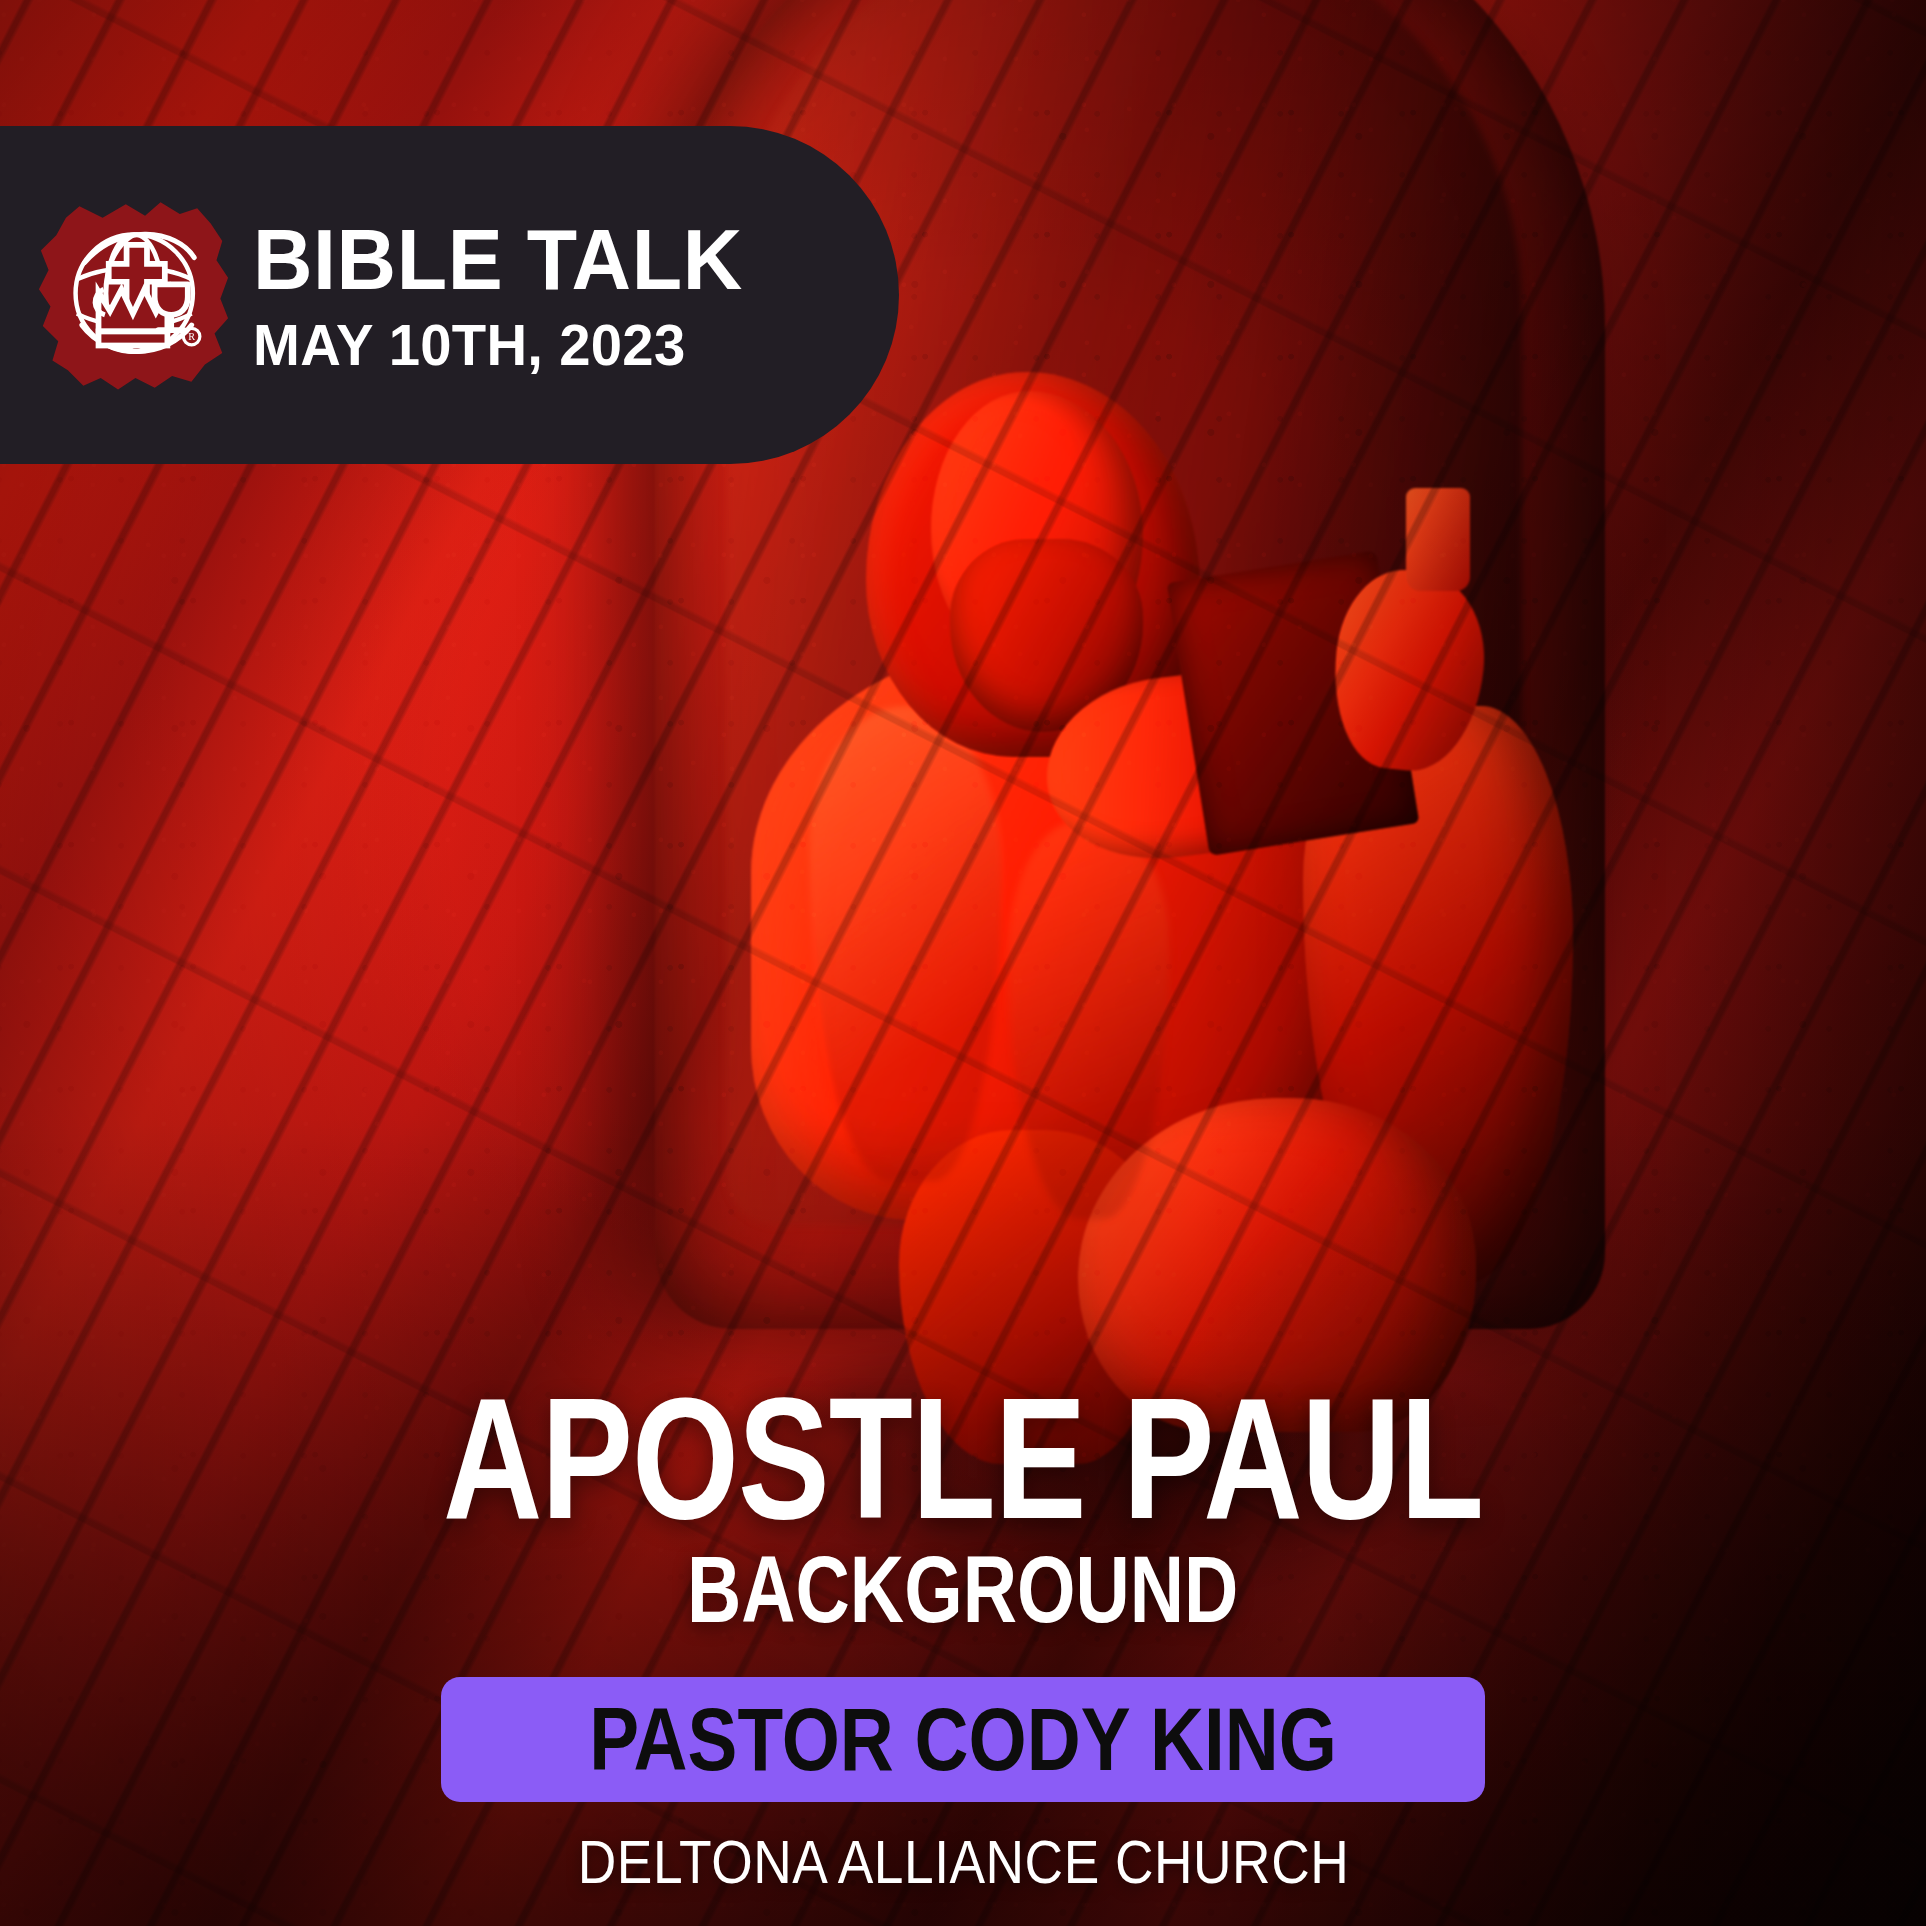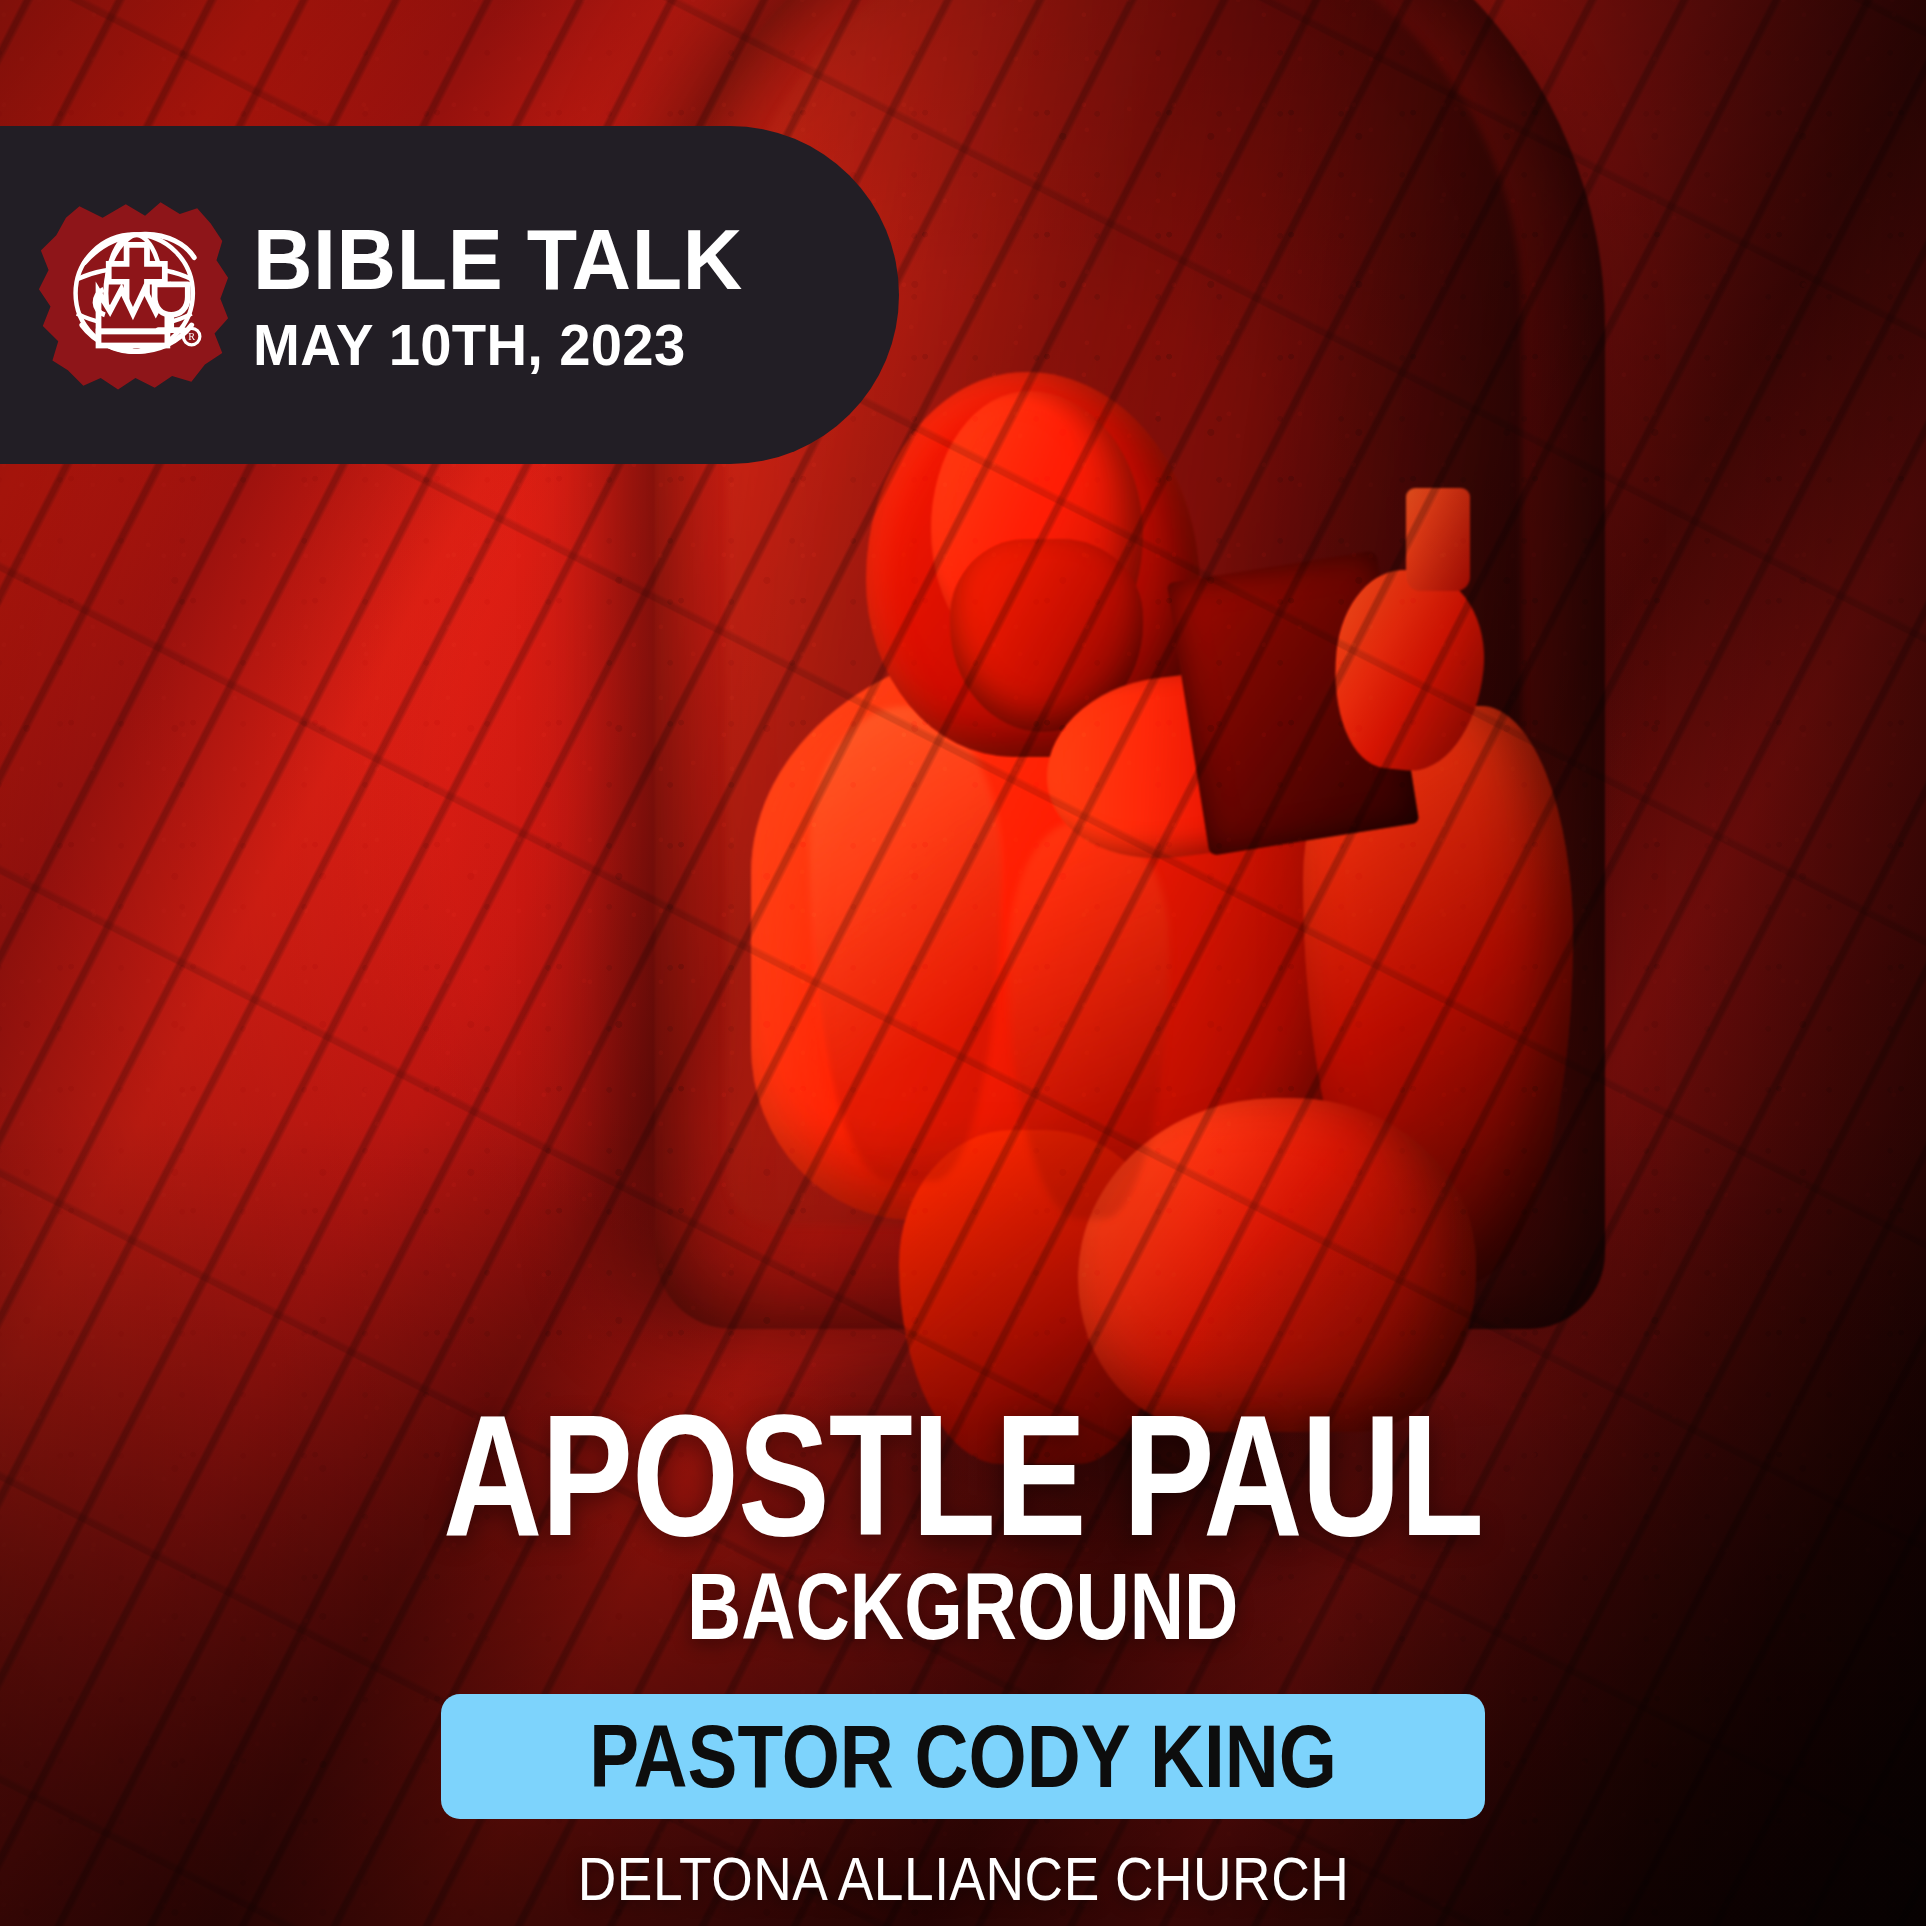--- a/index.html
+++ b/index.html
@@ -288,21 +288,22 @@
     transform: scaleX(0.97);
     transform-origin: left center;
     white-space: nowrap;
   }
 
   
   .bottom {
     position: absolute;
     left: 0;
     right: 0;
-    bottom: 16px;
+    bottom: 0;
+    padding-bottom: 33px;
     display: flex;
     flex-direction: column;
     align-items: center;
   }
 
   .headline {
     color: #ffffff;
     font-family: "Liberation Sans Narrow", "Liberation Sans", sans-serif;
     font-weight: 700;
     font-size: 172px;
@@ -325,21 +326,21 @@
     transform-origin: center bottom;
     white-space: nowrap;
     margin-top: 11.6px;
     text-shadow: 0 5.1px 20.5px rgba(0,0,0,.45);
   }
 
   .speaker-pill {
     margin-top: 40px;
     width: 1044px;
     height: 125px;
-    background: #7dd3fc;
+    background: #8b5cf6;
     border-radius: 19px;
     display: flex;
     align-items: center;
     justify-content: center;
     box-sizing: border-box;
   }
   .speaker-name {
     color: #0d0d0d;
     font-family: "Liberation Sans Narrow", "Liberation Sans", sans-serif;
     font-weight: 700;

